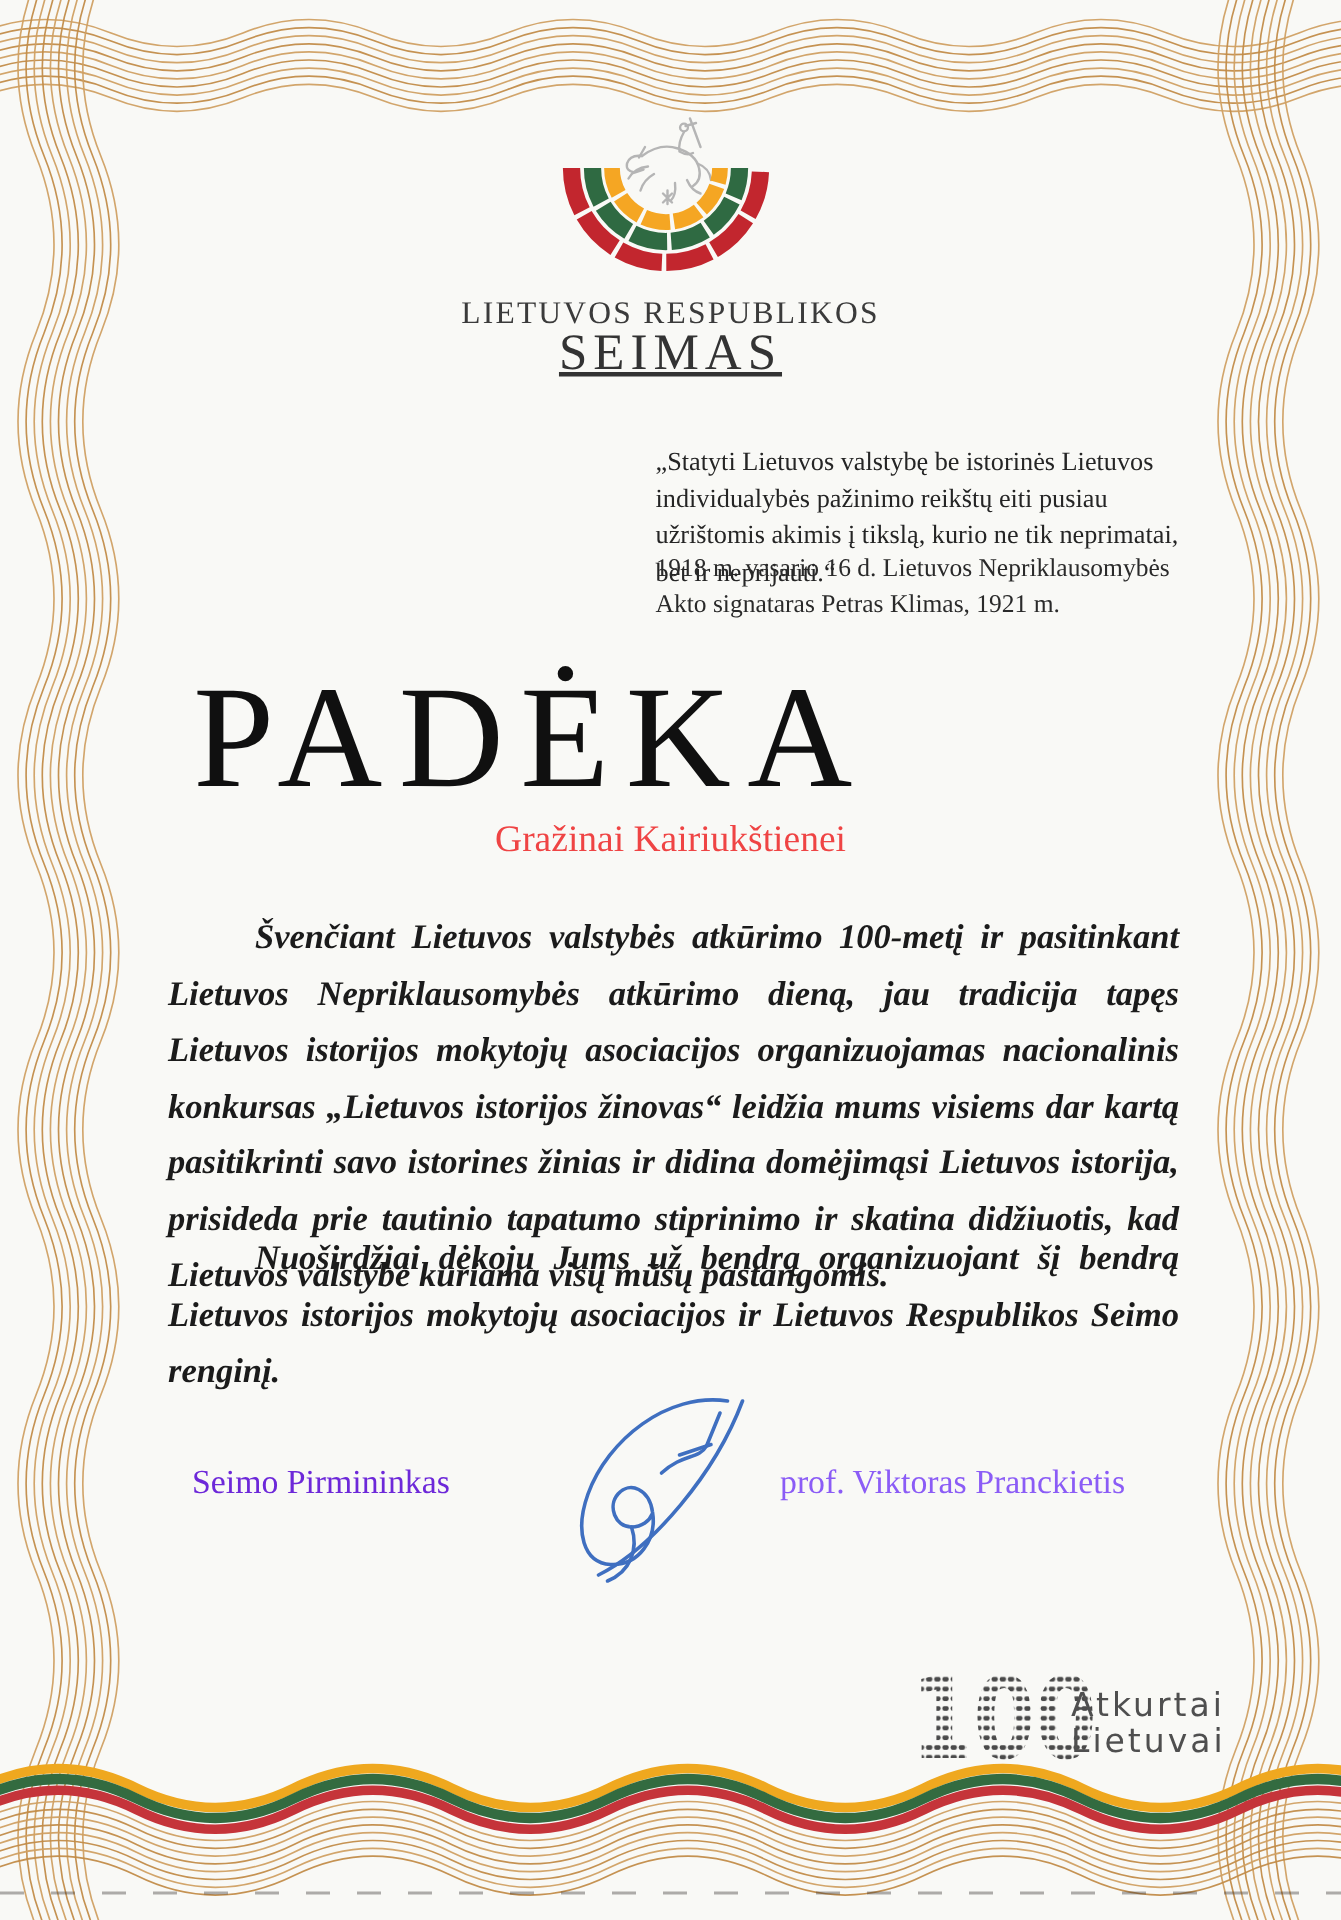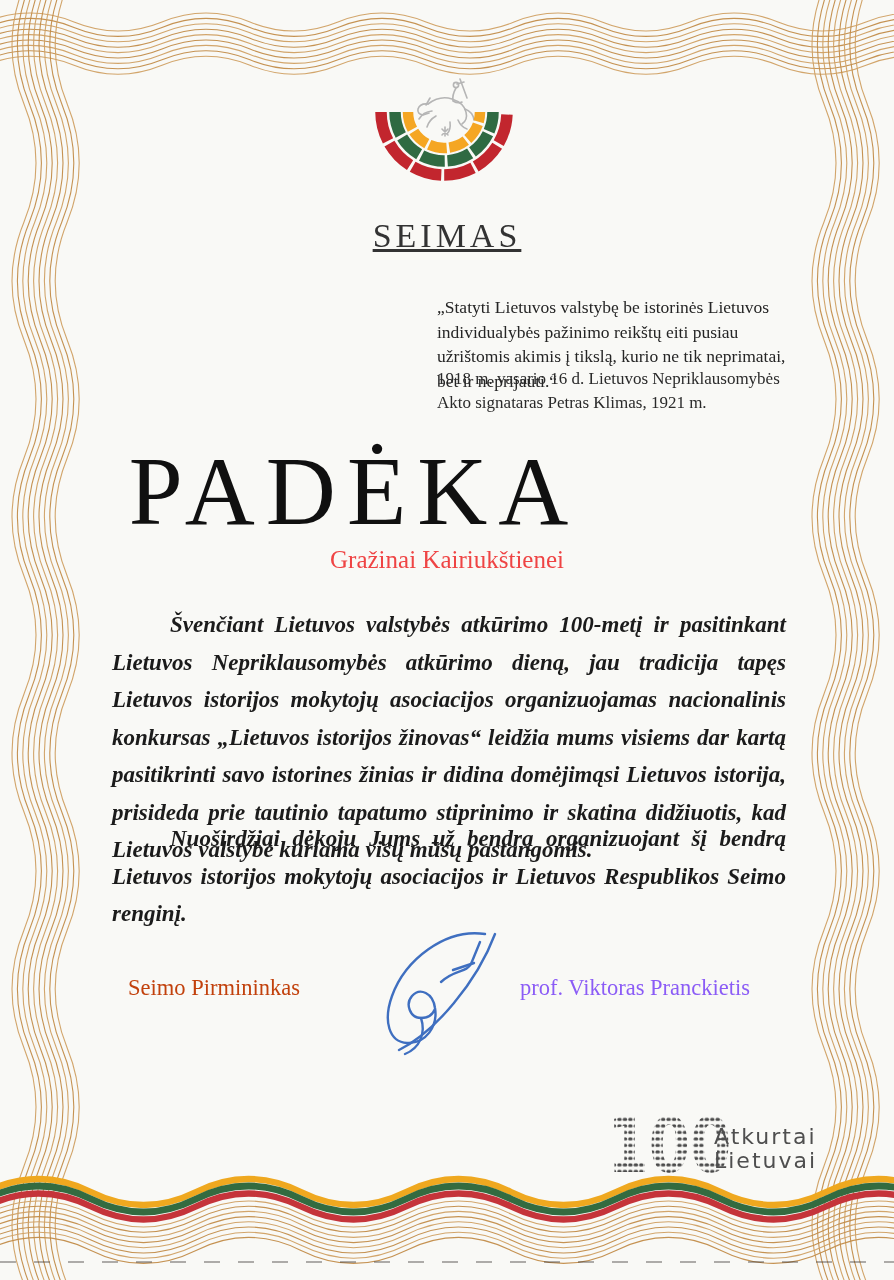--- a/index.html
+++ b/index.html
@@ -26,21 +26,21 @@
     font-size:97px; letter-spacing:11px; color:#101010;}
   .recipient{left:0; width:894px; top:546px; text-align:center;
     font-size:25px; color:#ef4444;}
 
   .body-par{left:112px; width:674px; font-size:23px; line-height:37.5px;
     font-style:italic; font-weight:bold; color:#1b1b1b;
     text-align:justify; text-indent:58px;}
   .par1{top:606px;}
   .par2{top:820px;}
 
-  .signer-role{left:128px; top:975px; font-size:22.5px; color:#c2410c;}
+  .signer-role{left:128px; top:975px; font-size:22.5px; color:#6d28d9;}
   .signer-name{left:520px; top:975px; font-size:22.5px; color:#8b5cf6;}
   #signature-svg{left:325px; top:920px;}
 
   .date-block{left:300px; top:1124px; width:290px; text-align:center;
     font-size:20.5px; line-height:26px; color:#222;}
   #centennial-svg{left:606px; top:1110px;}
 
   .scan-line{left:0; top:1261px; width:894px; height:2px; z-index:3;
     background:repeating-linear-gradient(90deg, rgba(55,50,48,.65) 0 16px, rgba(55,50,48,0) 16px 34px);
     opacity:.6;}
@@ -115,20 +115,21 @@
 
       <path d="M 70 51 l 6 6 M 76 51 l -6 6 M 73 49 l 0 9"></path>
     </g>
     <g fill="none" stroke-linecap="butt">
       <path d="M 36 34 A 36 36 0 0 0 108 34" stroke="#f5a623" stroke-width="10.5" stroke-dasharray="18 2.6"></path>
       <path d="M 23 34 A 49 49 0 0 0 121 34" stroke="#2f6a42" stroke-width="11.5" stroke-dasharray="24 2.8"></path>
       <path d="M 9 34 A 63 63 0 0 0 135 34" stroke="#c2262e" stroke-width="11.5" stroke-dasharray="30 3"></path>
     </g>
   </svg>
 
+  <div class="layer issuer-line1">LIETUVOS RESPUBLIKOS</div>
   <div class="layer issuer-line2">SEIMAS</div>
 
   <div class="layer quote">„Statyti Lietuvos valstybę be istorinės Lietuvos individualybės pažinimo reikštų eiti pusiau užrištomis akimis į tikslą, kurio ne tik neprimatai, bet ir neprijauti.“</div>
   <div class="layer quote-attr">1918 m. vasario 16 d. Lietuvos Nepriklausomybės Akto signataras Petras Klimas, 1921 m.</div>
 
   <div class="layer cert-title">PADĖKA</div>
   <div class="layer recipient">Gražinai Kairiukštienei</div>
 
   <div class="layer body-par par1">Švenčiant Lietuvos valstybės atkūrimo 100-metį ir pasitinkant Lietuvos Nepriklausomybės atkūrimo dieną, jau tradicija tapęs Lietuvos istorijos mokytojų asociacijos organizuojamas nacionalinis konkursas „Lietuvos istorijos žinovas“ leidžia mums visiems dar kartą pasitikrinti savo istorines žinias ir didina domėjimąsi Lietuvos istorija, prisideda prie tautinio tapatumo stiprinimo ir skatina didžiuotis, kad Lietuvos valstybė kuriama visų mūsų pastangomis.</div>
   <div class="layer body-par par2">Nuoširdžiai dėkoju Jums už bendrą organizuojant šį bendrą Lietuvos istorijos mokytojų asociacijos ir Lietuvos Respublikos Seimo renginį.</div>

